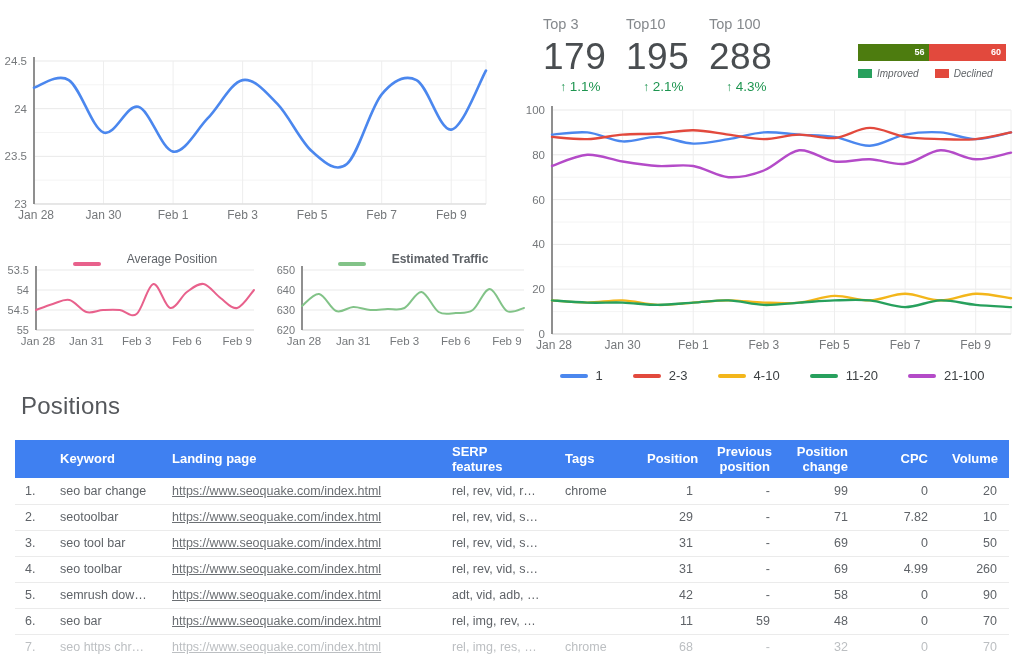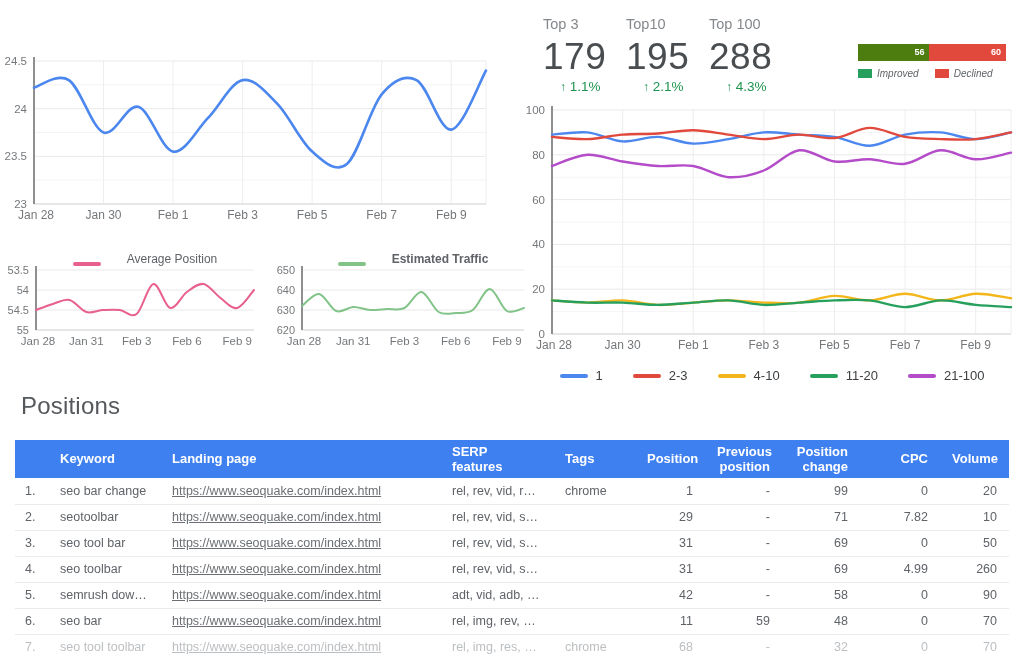--- a/index.html
+++ b/index.html
@@ -341,21 +341,21 @@
     <td class="c-serp">rel, img, rev, vid, st…</td>
     <td class="c-tags"></td>
     <td class="c-r">11</td>
     <td class="c-r">59</td>
     <td class="c-r">48</td>
     <td class="c-r">0</td>
     <td class="c-r">70</td>
   </tr>
         <tr class="muted">
     <td class="c-num">7.</td>
-    <td class="c-kw">seo tool toolbar</td>
+    <td class="c-kw">seo https chrome</td>
     <td class="c-link"><a href="#">https://www.seoquake.com/index.html</a></td>
     <td class="c-serp">rel, img, res, org</td>
     <td class="c-tags">chrome</td>
     <td class="c-r">68</td>
     <td class="c-r">-</td>
     <td class="c-r">32</td>
     <td class="c-r">0</td>
     <td class="c-r">70</td>
   </tr>
       </tbody>

